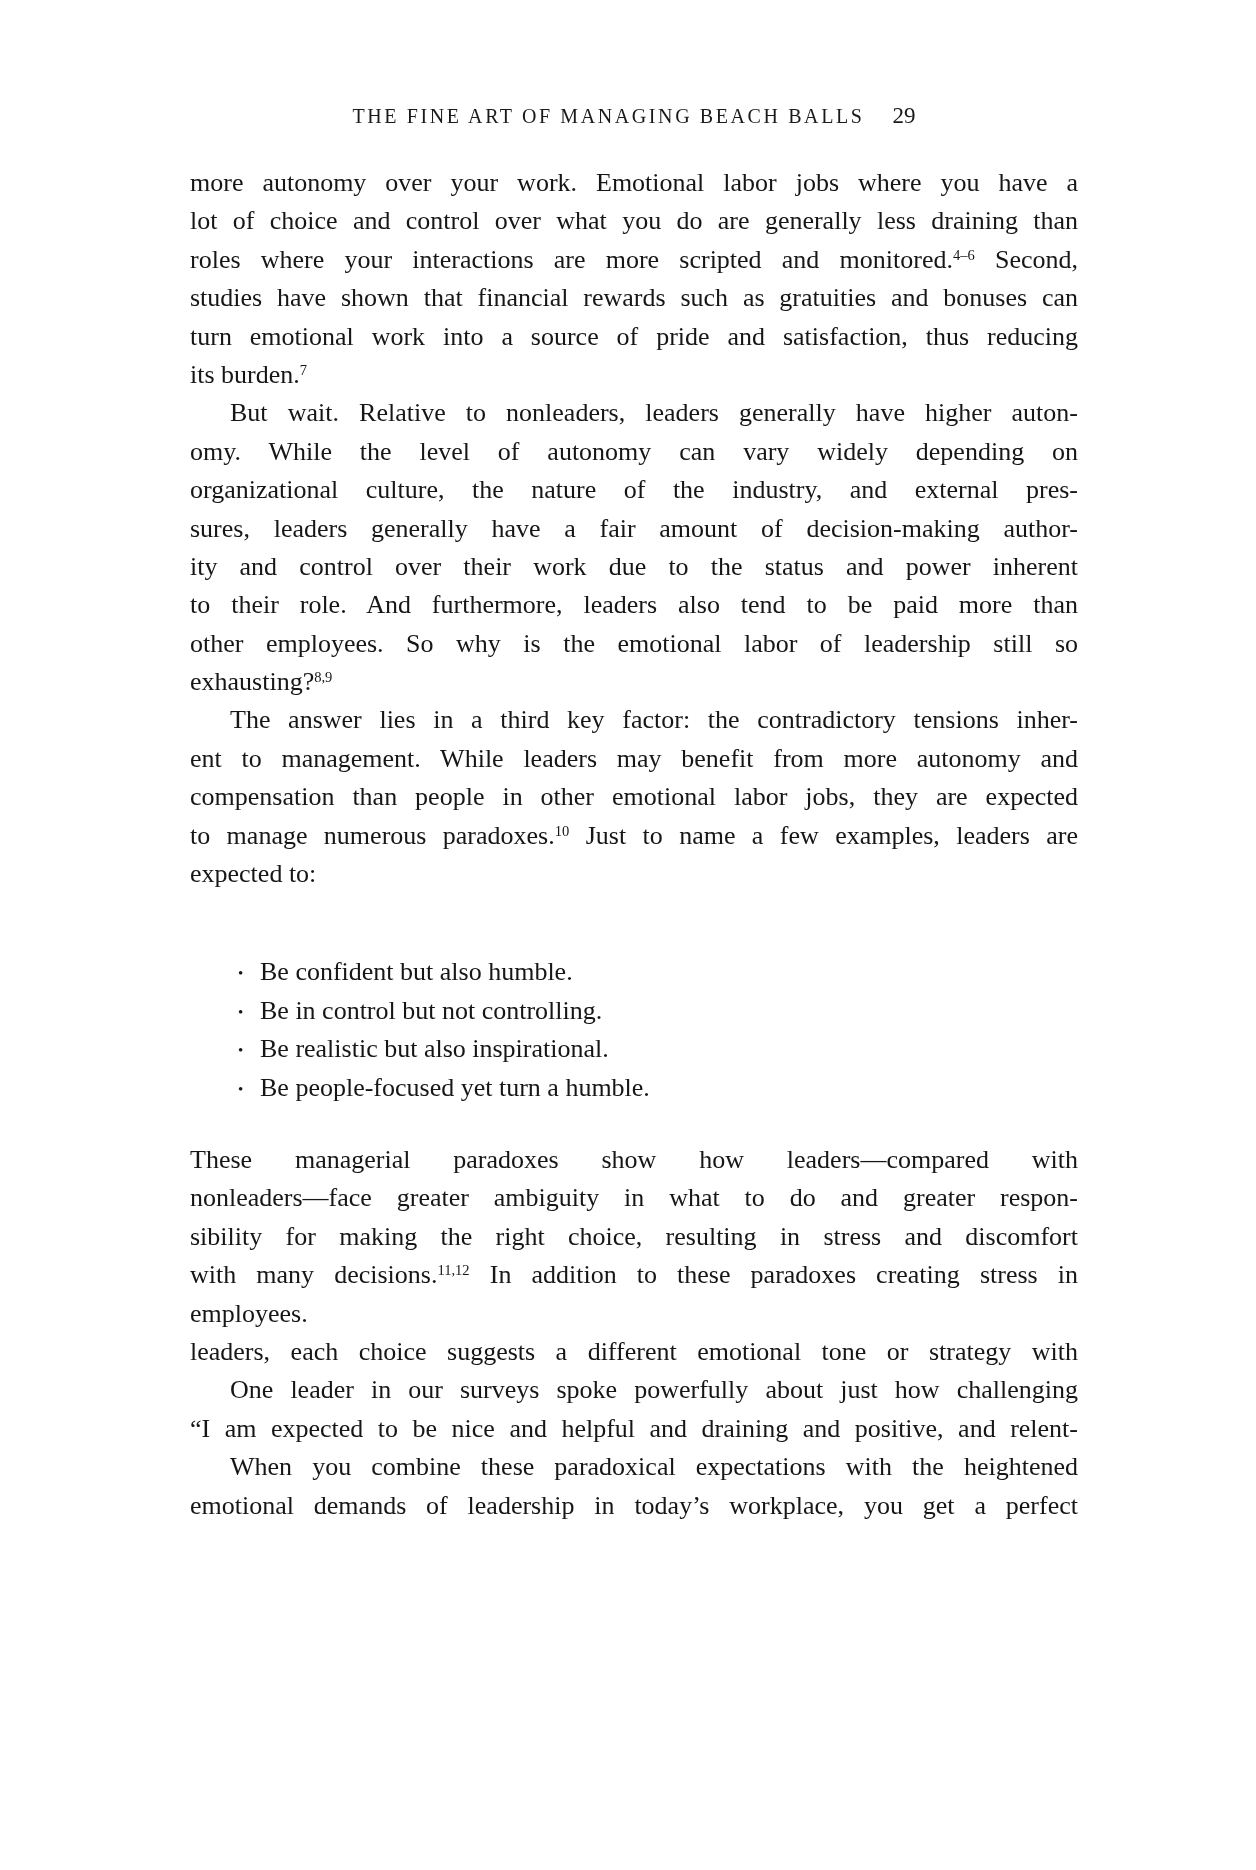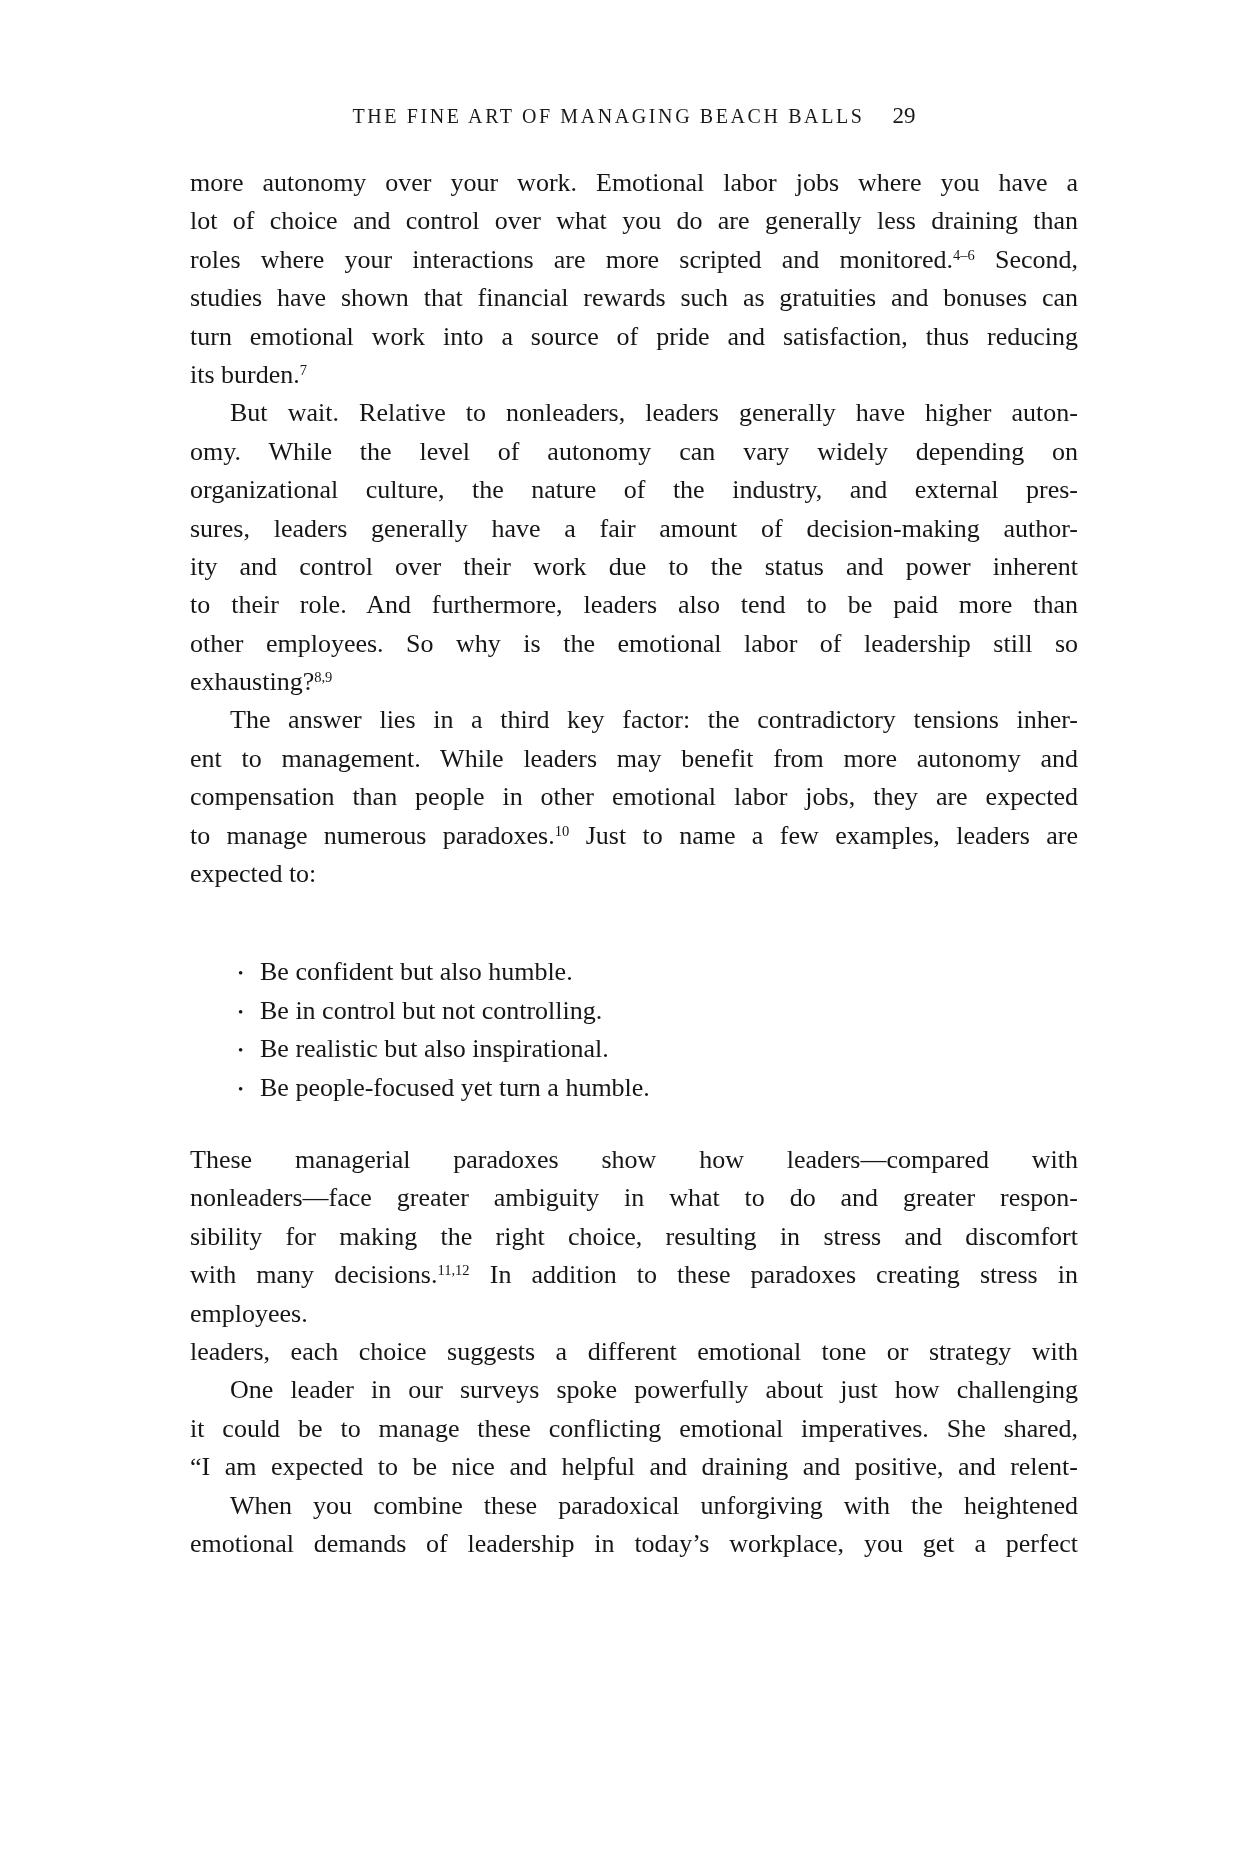--- a/index.html
+++ b/index.html
@@ -116,21 +116,20 @@
       <div class="para">
         <div class="line">These managerial paradoxes show how leaders—compared with</div>
         <div class="line">nonleaders—face greater ambiguity in what to do and greater respon-</div>
         <div class="line">sibility for making the right choice, resulting in stress and discomfort</div>
         <div class="line">with many decisions.<sup>11,12</sup> In addition to these paradoxes creating stress in</div>
         <div class="line last">employees.</div>
         <div class="line">leaders, each choice suggests a different emotional tone or strategy with</div>
       </div>
       <div class="para">
         <div class="line indent">One leader in our surveys spoke powerfully about just how challenging</div>
-        <div class="line">it could be to manage these conflicting emotional imperatives. She shared,</div>
         <div class="line">“I am expected to be nice and helpful and draining and positive, and relent-</div>
       </div>
       <div class="para">
-        <div class="line indent">When you combine these paradoxical unforgiving with the heightened</div>
+        <div class="line indent">When you combine these paradoxical expectations with the heightened</div>
         <div class="line">emotional demands of leadership in today’s workplace, you get a perfect</div>
       </div>
     </main>
 </div>
 
 </body></html>

